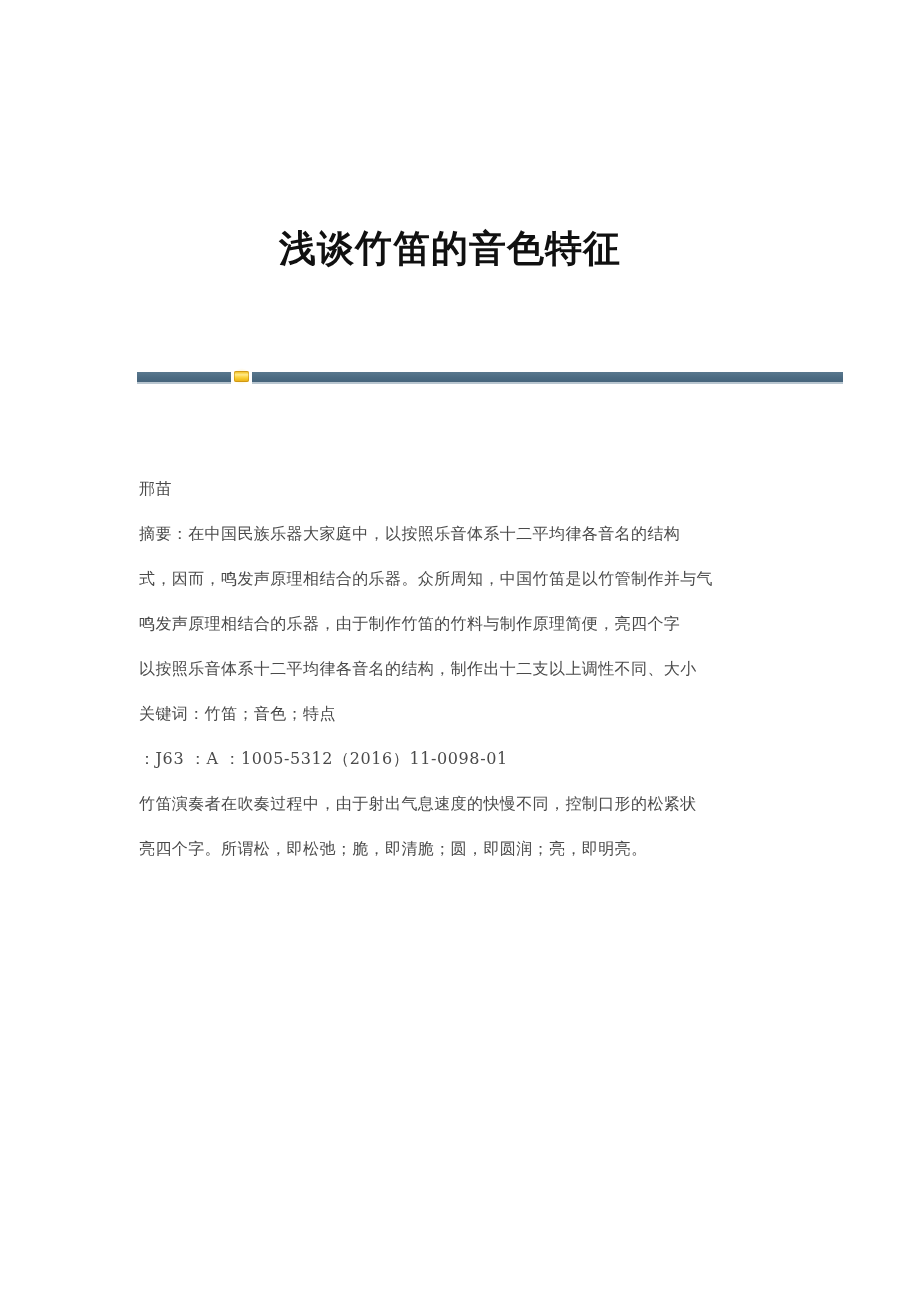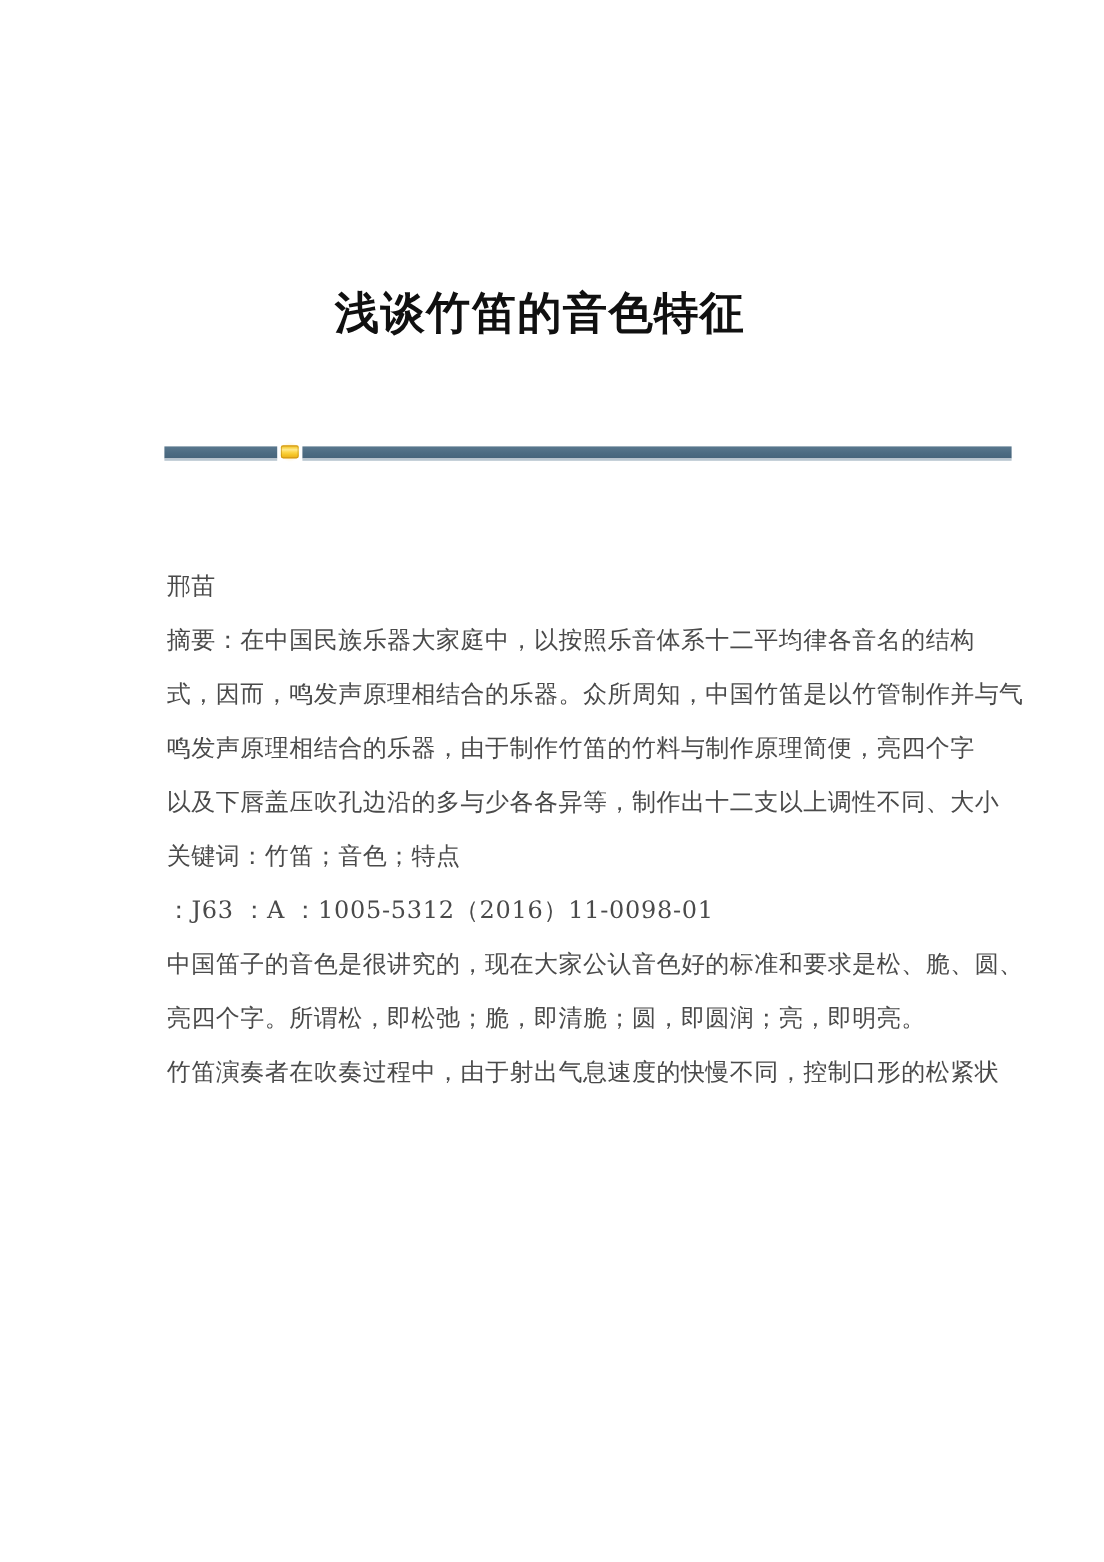--- a/index.html
+++ b/index.html
@@ -18,21 +18,21 @@
 
   .page {
     position: absolute;
     inset: 0;
     background: #ffffff;
   }
 
   
   .doc-title {
     position: absolute;
-    top: 212px;
+    top: 200px;
     left: 0;
     width: 900px;
     text-align: center;
     font-family: "DejaVu Serif", "Liberation Serif", serif;
     font-size: 37px;
     font-weight: bold;
     letter-spacing: 1px;
     color: #101010;
     line-height: 1.25;
     white-space: nowrap;
@@ -103,21 +103,21 @@
 
   
   .content {
     position: absolute;
     top: 466px;
     left: 139px;
     width: 660px;
   }
   .line {
     font-family: "DejaVu Serif", "Liberation Serif", serif;
-    font-size: 20px;
+    font-size: 16px;
     color: #4a4a4a;
     letter-spacing: 0.4px;
     white-space: nowrap;
     height: 45px;
     line-height: 45px;
   }
   .line.mono {
     font-family: "DejaVu Serif", "Liberation Serif", serif;
     letter-spacing: 0.6px;
   }
@@ -138,25 +138,24 @@
     <div class="bar-right"></div>
   </div>
 
   <div class="content">
 
     <div class="line">邢苗</div>
 
     <div class="line">摘要：在中国民族乐器大家庭中，以按照乐音体系十二平均律各音名的结构</div>
     <div class="line">式，因而，鸣发声原理相结合的乐器。众所周知，中国竹笛是以竹管制作并与气</div>
     <div class="line">鸣发声原理相结合的乐器，由于制作竹笛的竹料与制作原理简便，亮四个字</div>
-    <div class="line">以及下唇盖压吹孔边沿的多与少各各异等，制作出十二支以上调性不同、大小</div>
+    <div class="line">以按照乐音体系十二平均律各音名的结构，制作出十二支以上调性不同、大小</div>
 
     <div class="line">关键词：竹笛；音色；特点</div>
 
     <div class="line mono">：J63 ：A ：1005-5312（2016）11-0098-01</div>
 
 
-    <div class="line">中国笛子的音色是很讲究的，现在大家公认音色好的标准和要求是松、脆、圆、</div>
+    <div class="line">竹笛演奏者在吹奏过程中，由于射出气息速度的快慢不同，控制口形的松紧状</div>
     <div class="line">亮四个字。所谓松，即松弛；脆，即清脆；圆，即圆润；亮，即明亮。</div>
-    <div class="line">竹笛演奏者在吹奏过程中，由于射出气息速度的快慢不同，控制口形的松紧状</div>
 
   </div>
 </div>
 
 </body></html>

